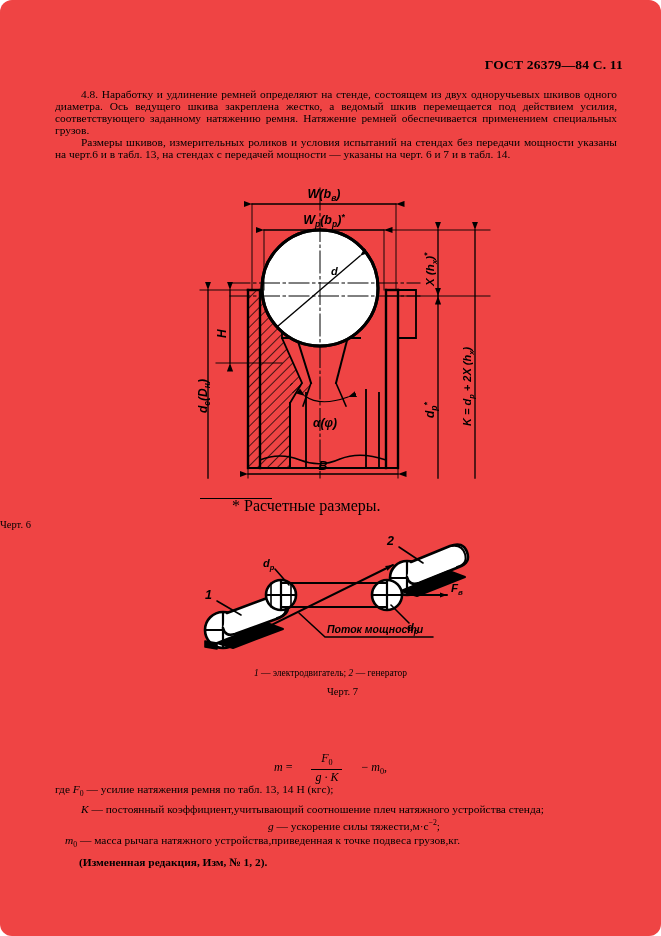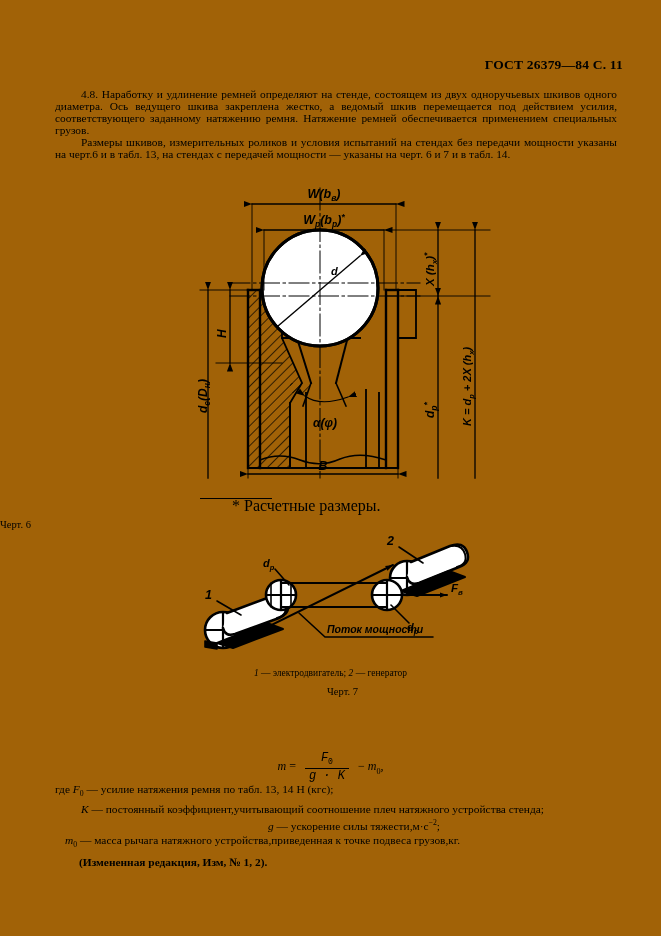--- a/index.html
+++ b/index.html
@@ -11,21 +11,22 @@
     width: 661px;
     height: 936px;
     position: relative;
     font-family: "Liberation Serif", serif;
     color: #000;
     overflow: hidden;
   }
   .page {
     position: absolute;
     inset: 0;
-    background: #a16207;
+    background: #ef4444;
+    border-radius: 12px;
   }
 
   
   .header {
     position: absolute;
     top: 57px;
     right: 38px;
     font-size: 13.5px;
     font-weight: bold;
     letter-spacing: 0.2px;
@@ -124,22 +125,21 @@
     left: 0;
     top: 752px;
     width: 661px;
     text-align: center;
     font-size: 12px;
   }
   .frac {
     display: inline-block;
     vertical-align: middle;
     text-align: center;
-    margin: 0 6px;
-    font-family: Liberation Mono, monospace;
+    margin: 0 16px;
   }
   .frac .num {
     display: block;
     border-bottom: 1px solid #000;
     padding: 0 4px 0px 4px;
     line-height: 13px;
   }
   .frac .den {
     display: block;
     padding: 0 4px;

